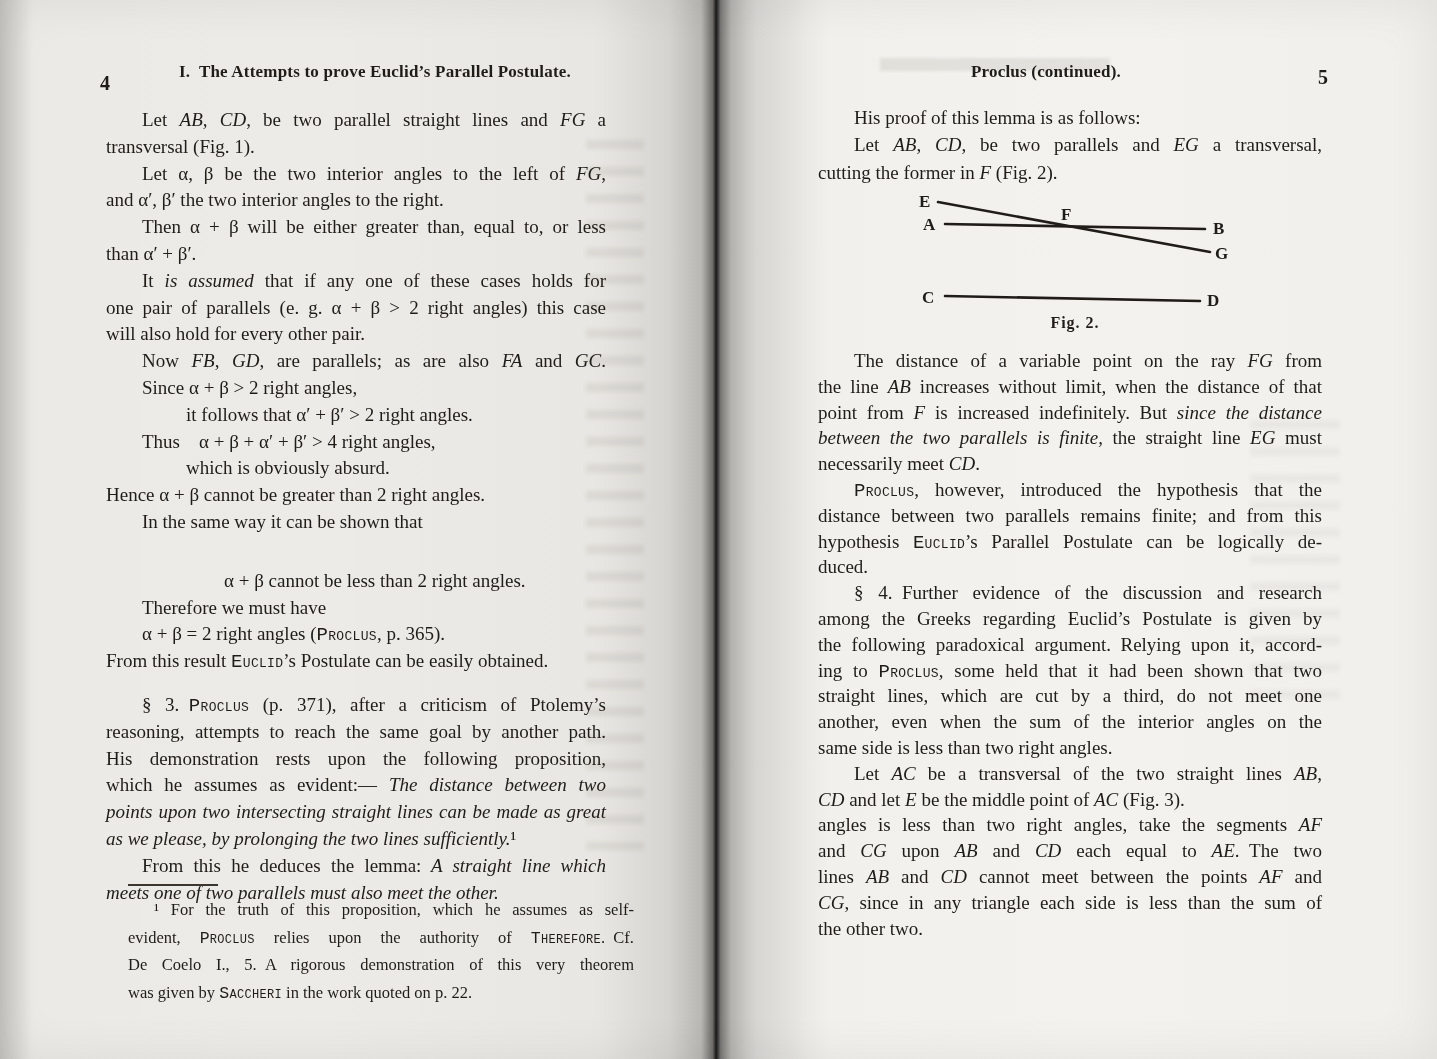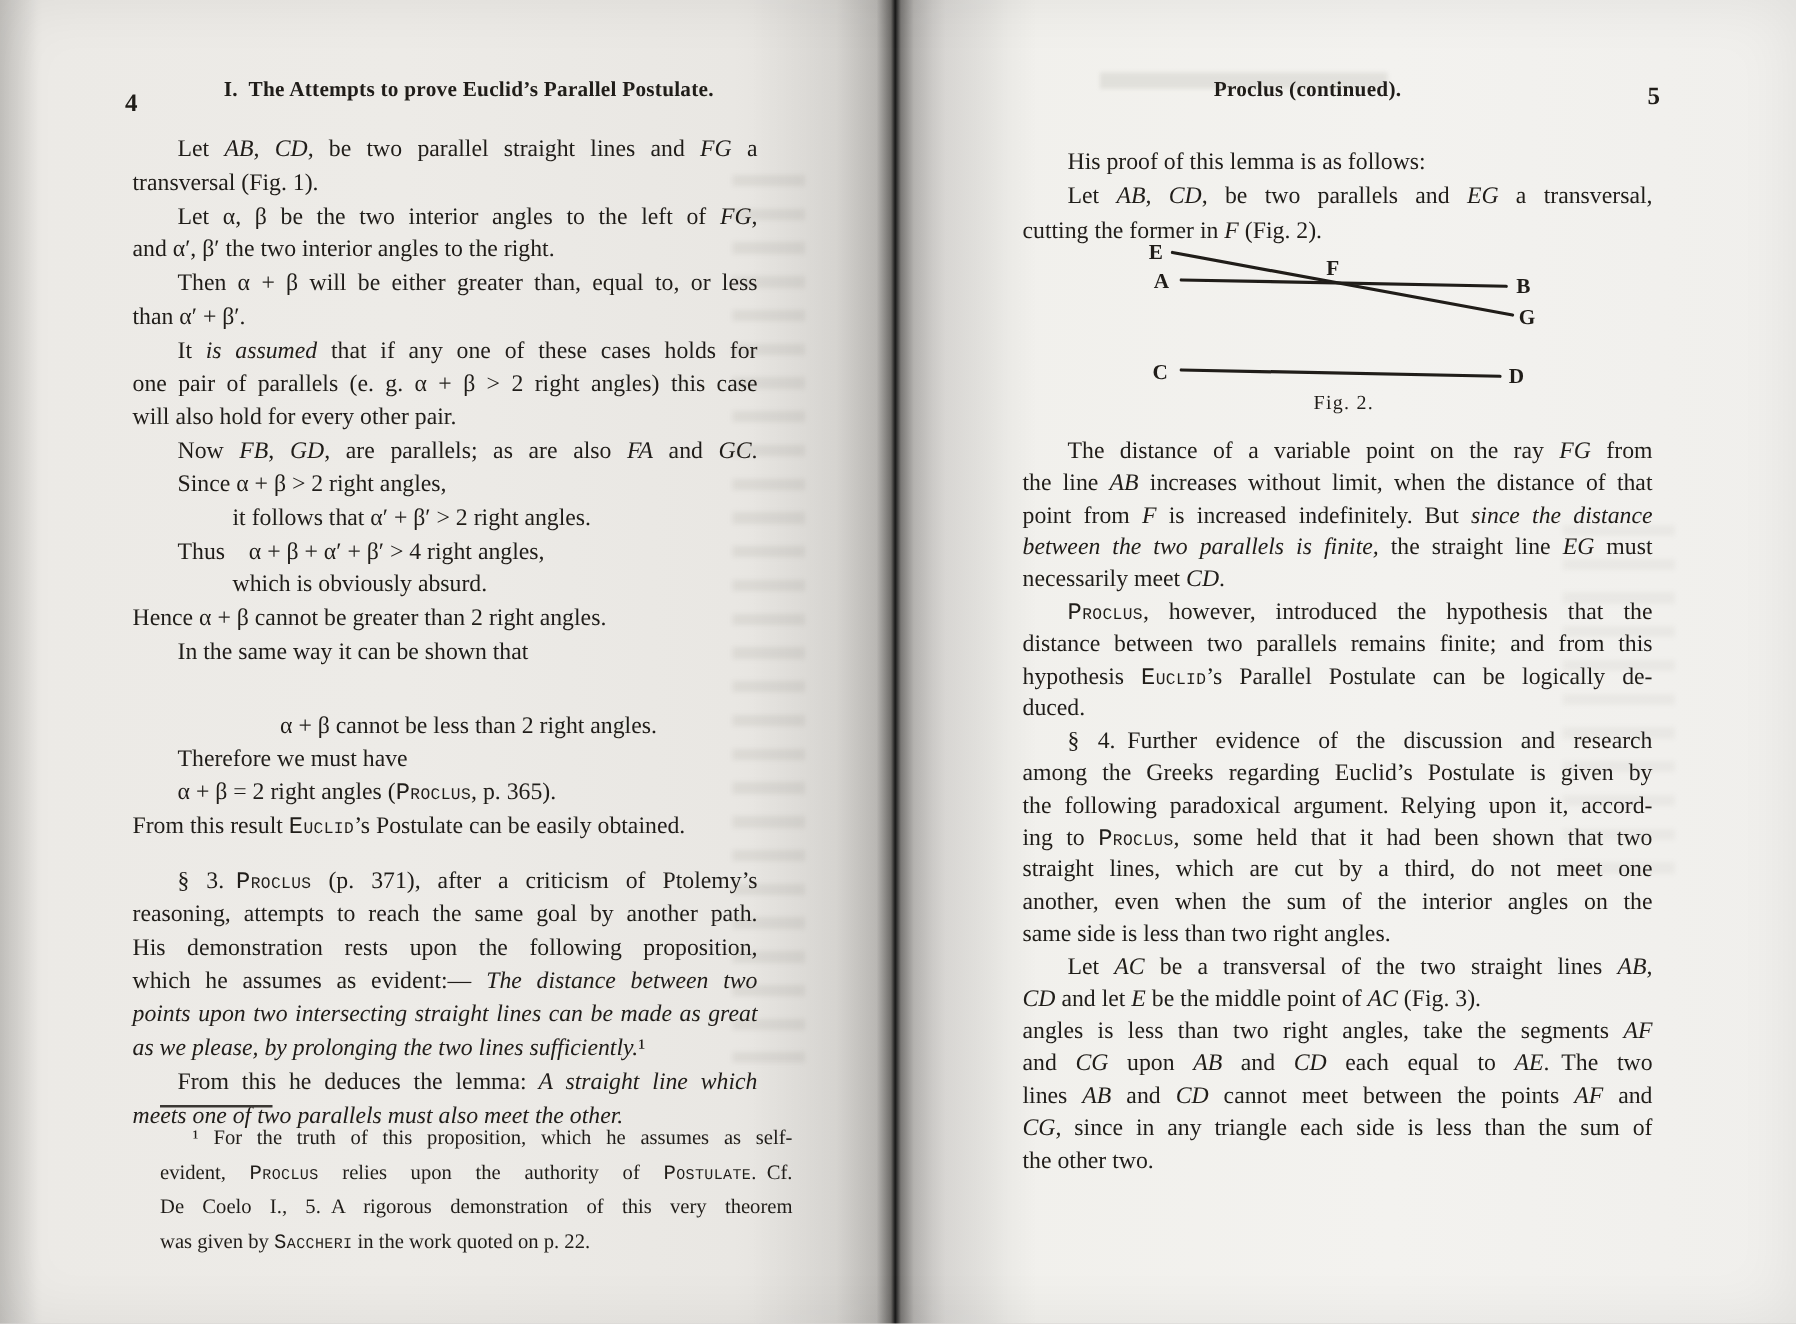--- a/index.html
+++ b/index.html
@@ -42,21 +42,21 @@
   .lp .line.sec{margin-top:17px;}
   .rp2 .line.sec{}
   .sc{font-variant:small-caps;letter-spacing:0.3px;font-family:Liberation Mono, monospace;}
 
   .footblock{position:absolute;font-size:16.5px;}
   .footblock .line{height:27.5px;line-height:27.5px;}
   .foot-rule{position:absolute;left:128px;top:884px;width:90px;height:2px;background:#3a3733;}
 
   .figure{position:absolute;left:905px;top:183px;width:340px;height:160px;}
   .fig-caption{position:absolute;left:0;top:131px;width:340px;text-align:center;
-        font-size:16px;font-weight:400;letter-spacing:1px;}
+        font-size:16px;font-weight:700;letter-spacing:1px;}
 
   .smudge{position:absolute;pointer-events:none;filter:blur(2px);}
   .smudge.col{background:repeating-linear-gradient(180deg,rgba(110,106,96,0.10) 0 9px,rgba(0,0,0,0) 9px 27px);}
   .smudge.bar{background:rgba(118,114,104,0.13);filter:blur(1.5px);}
 </style>
 </head>
 <body>
 
 <div class="scan">
   <div class="paper-left"></div>
@@ -99,26 +99,26 @@
       <div class="line j">which he assumes as evident:— <i>The distance between two</i></div>
       <div class="line j"><i>points upon two intersecting straight lines can be made as great</i></div>
       <div class="line"><i>as we please, by prolonging the two lines sufficiently.</i>¹</div>
       <div class="line in j">From this he deduces the lemma: <i>A straight line which</i></div>
       <div class="line"><i>meets one of two parallels must also meet the other.</i></div>
     </div>
 
   <div class="foot-rule"></div>
   <div id="left-foot" class="textblock footblock" style="left:128px;top:896px;width:506px;">
       <div class="line fin j">¹ For the truth of this proposition, which he assumes as self-</div>
-      <div class="line j">evident, <span class="sc">Proclus</span> relies upon the authority of <span class="sc">Postulate</span>. Cf.</div>
+      <div class="line j">evident, <span class="sc">Proclus</span> relies upon the authority of <span class="sc">Therefore</span>. Cf.</div>
       <div class="line j">De Coelo I., 5. A rigorous demonstration of this very theorem</div>
       <div class="line">was given by <span class="sc">Saccheri</span> in the work quoted on p. 22.</div>
     </div>
 
-  <div id="right-body-1" class="textblock rp1" style="left:818px;top:116px;width:504px;">
+  <div id="right-body-1" class="textblock rp1" style="left:818px;top:104px;width:504px;">
       <div class="line in">His proof of this lemma is as follows:</div>
       <div class="line in j">Let <i>AB</i>, <i>CD</i>, be two parallels and <i>EG</i> a transversal,</div>
       <div class="line">cutting the former in <i>F</i> (Fig. 2).</div>
     </div>
 
   <div class="figure" id="figure-2"><svg viewBox="0 0 340 160" width="340" height="160">
         <line x1="33" y1="19" x2="305" y2="69" stroke="#201d19" stroke-width="2.6" stroke-linecap="round"></line>
         <line x1="40" y1="41" x2="300" y2="46" stroke="#201d19" stroke-width="2.6" stroke-linecap="round"></line>
         <line x1="40" y1="113" x2="295" y2="118" stroke="#201d19" stroke-width="2.6" stroke-linecap="round"></line>
         <text x="14" y="24" fill="#201d19" font-family="&quot;Liberation Serif&quot;,&quot;DejaVu Serif&quot;,serif" font-size="17" font-weight="700">E</text>

